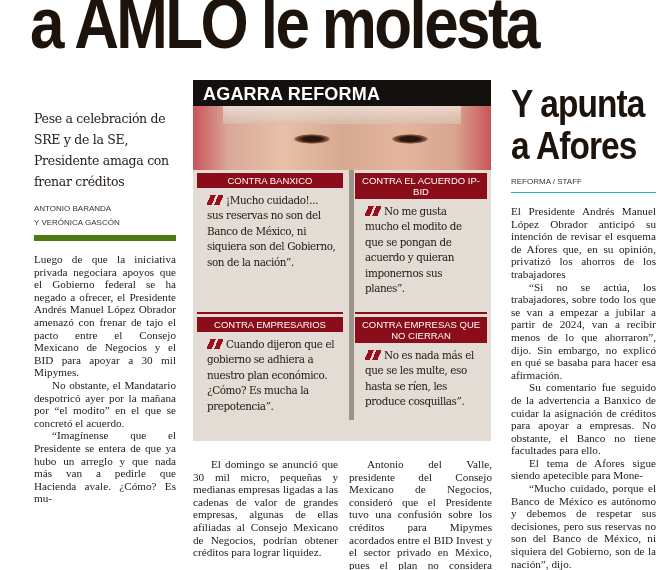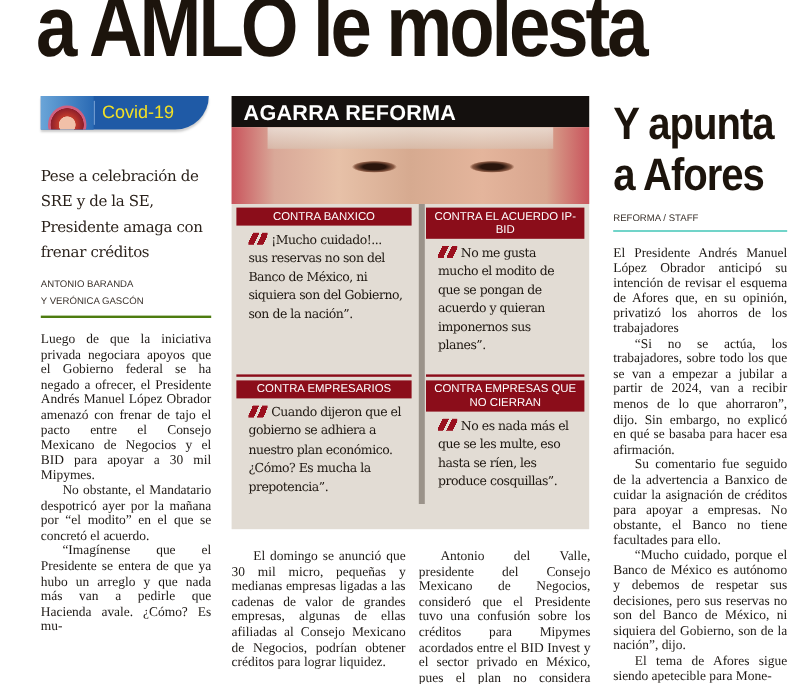--- a/index.html
+++ b/index.html
@@ -34,21 +34,21 @@
       font-family: "Liberation Sans", sans-serif; color: #f3e025; font-size: 15px;
       padding-left: 6px; border-left: 1px solid #7fa8d8; line-height: 20px;
     }
     .subhead {
       margin-top: 28px; font-family: "DejaVu Serif", serif; font-size: 12.5px;
       line-height: 21px; color: #2a211a; letter-spacing: -0.3px;
     }
     .byline {
       margin-top: 10px; font-family: "Liberation Sans", sans-serif; font-size: 8px;
       line-height: 14px; color: #3a322c; text-transform: uppercase;
-      padding-bottom: 5px; border-bottom: 2px solid #4d7c0f;
+      padding-bottom: 5px; border-bottom: 6px solid #4d7c0f;
     }
     .body-text {
       font-family: "Liberation Serif", serif; font-size: 11.2px; line-height: 12.6px;
       text-align: justify; color: #1f1a16; hyphens: auto;
     }
     .body-text p { text-indent: 0; }
     .body-text p.ind { text-indent: 18px; }
     .col-left .body-text { margin-top: 12px; }
 
     
@@ -99,24 +99,20 @@
       padding-bottom: 6px; border-bottom: 1px solid #14b8a6;
     }
     .col-right .body-text { margin-top: 12px; }
   </style>
 </head>
 <body>
 
 <div class="headline">a AMLO le molesta</div>
 
 <div class="col-left">
-  <div class="covid-banner">
-    <div class="virus"></div>
-    <div class="label">Covid-19</div>
-  </div>
   <div class="subhead">Pese a celebración de SRE y de la SE, Presidente amaga con frenar créditos</div>
   <div class="byline">
     <div>ANTONIO BARANDA</div>
     <div>Y VERÓNICA GASCÓN</div>
   </div>
   <div class="body-text">
     <p>Luego de que la iniciativa privada negociara apoyos que el Gobierno federal se ha negado a ofrecer, el Presidente Andrés Manuel López Obrador amenazó con frenar de tajo el pacto entre el Consejo Mexicano de Negocios y el BID para apoyar a 30 mil Mipymes.</p>
     <p class="ind">No obstante, el Mandatario despotricó ayer por la mañana por “el modito” en el que se concretó el acuerdo.</p>
     <p class="ind">“Imagínense que el Presidente se entera de que ya hubo un arreglo y que nada más van a pedirle que Hacienda avale. ¿Cómo? Es mu-</p>
   </div>
@@ -172,16 +168,16 @@
 <div class="col-right">
   <div class="r-head">
     <div>Y apunta</div>
     <div>a Afores</div>
   </div>
   <div class="r-byline">REFORMA / STAFF</div>
   <div class="body-text">
     <p>El Presidente Andrés Manuel López Obrador anticipó su intención de revisar el esquema de Afores que, en su opinión, privatizó los ahorros de los trabajadores</p>
     <p class="ind">“Si no se actúa, los trabajadores, sobre todo los que se van a empezar a jubilar a partir de 2024, van a recibir menos de lo que ahorraron”, dijo. Sin embargo, no explicó en qué se basaba para hacer esa afirmación.</p>
     <p class="ind">Su comentario fue seguido de la advertencia a Banxico de cuidar la asignación de créditos para apoyar a empresas. No obstante, el Banco no tiene facultades para ello.</p>
+    <p class="ind">El tema de Afores sigue siendo apetecible para Mone-</p>
     <p class="ind">“Mucho cuidado, porque el Banco de México es autónomo y debemos de respetar sus decisiones, pero sus reservas no son del Banco de México, ni siquiera del Gobierno, son de la nación”, dijo.</p>
-    <p class="ind">El tema de Afores sigue siendo apetecible para Mone-</p>
   </div>
 </div>
 
 </body></html>

